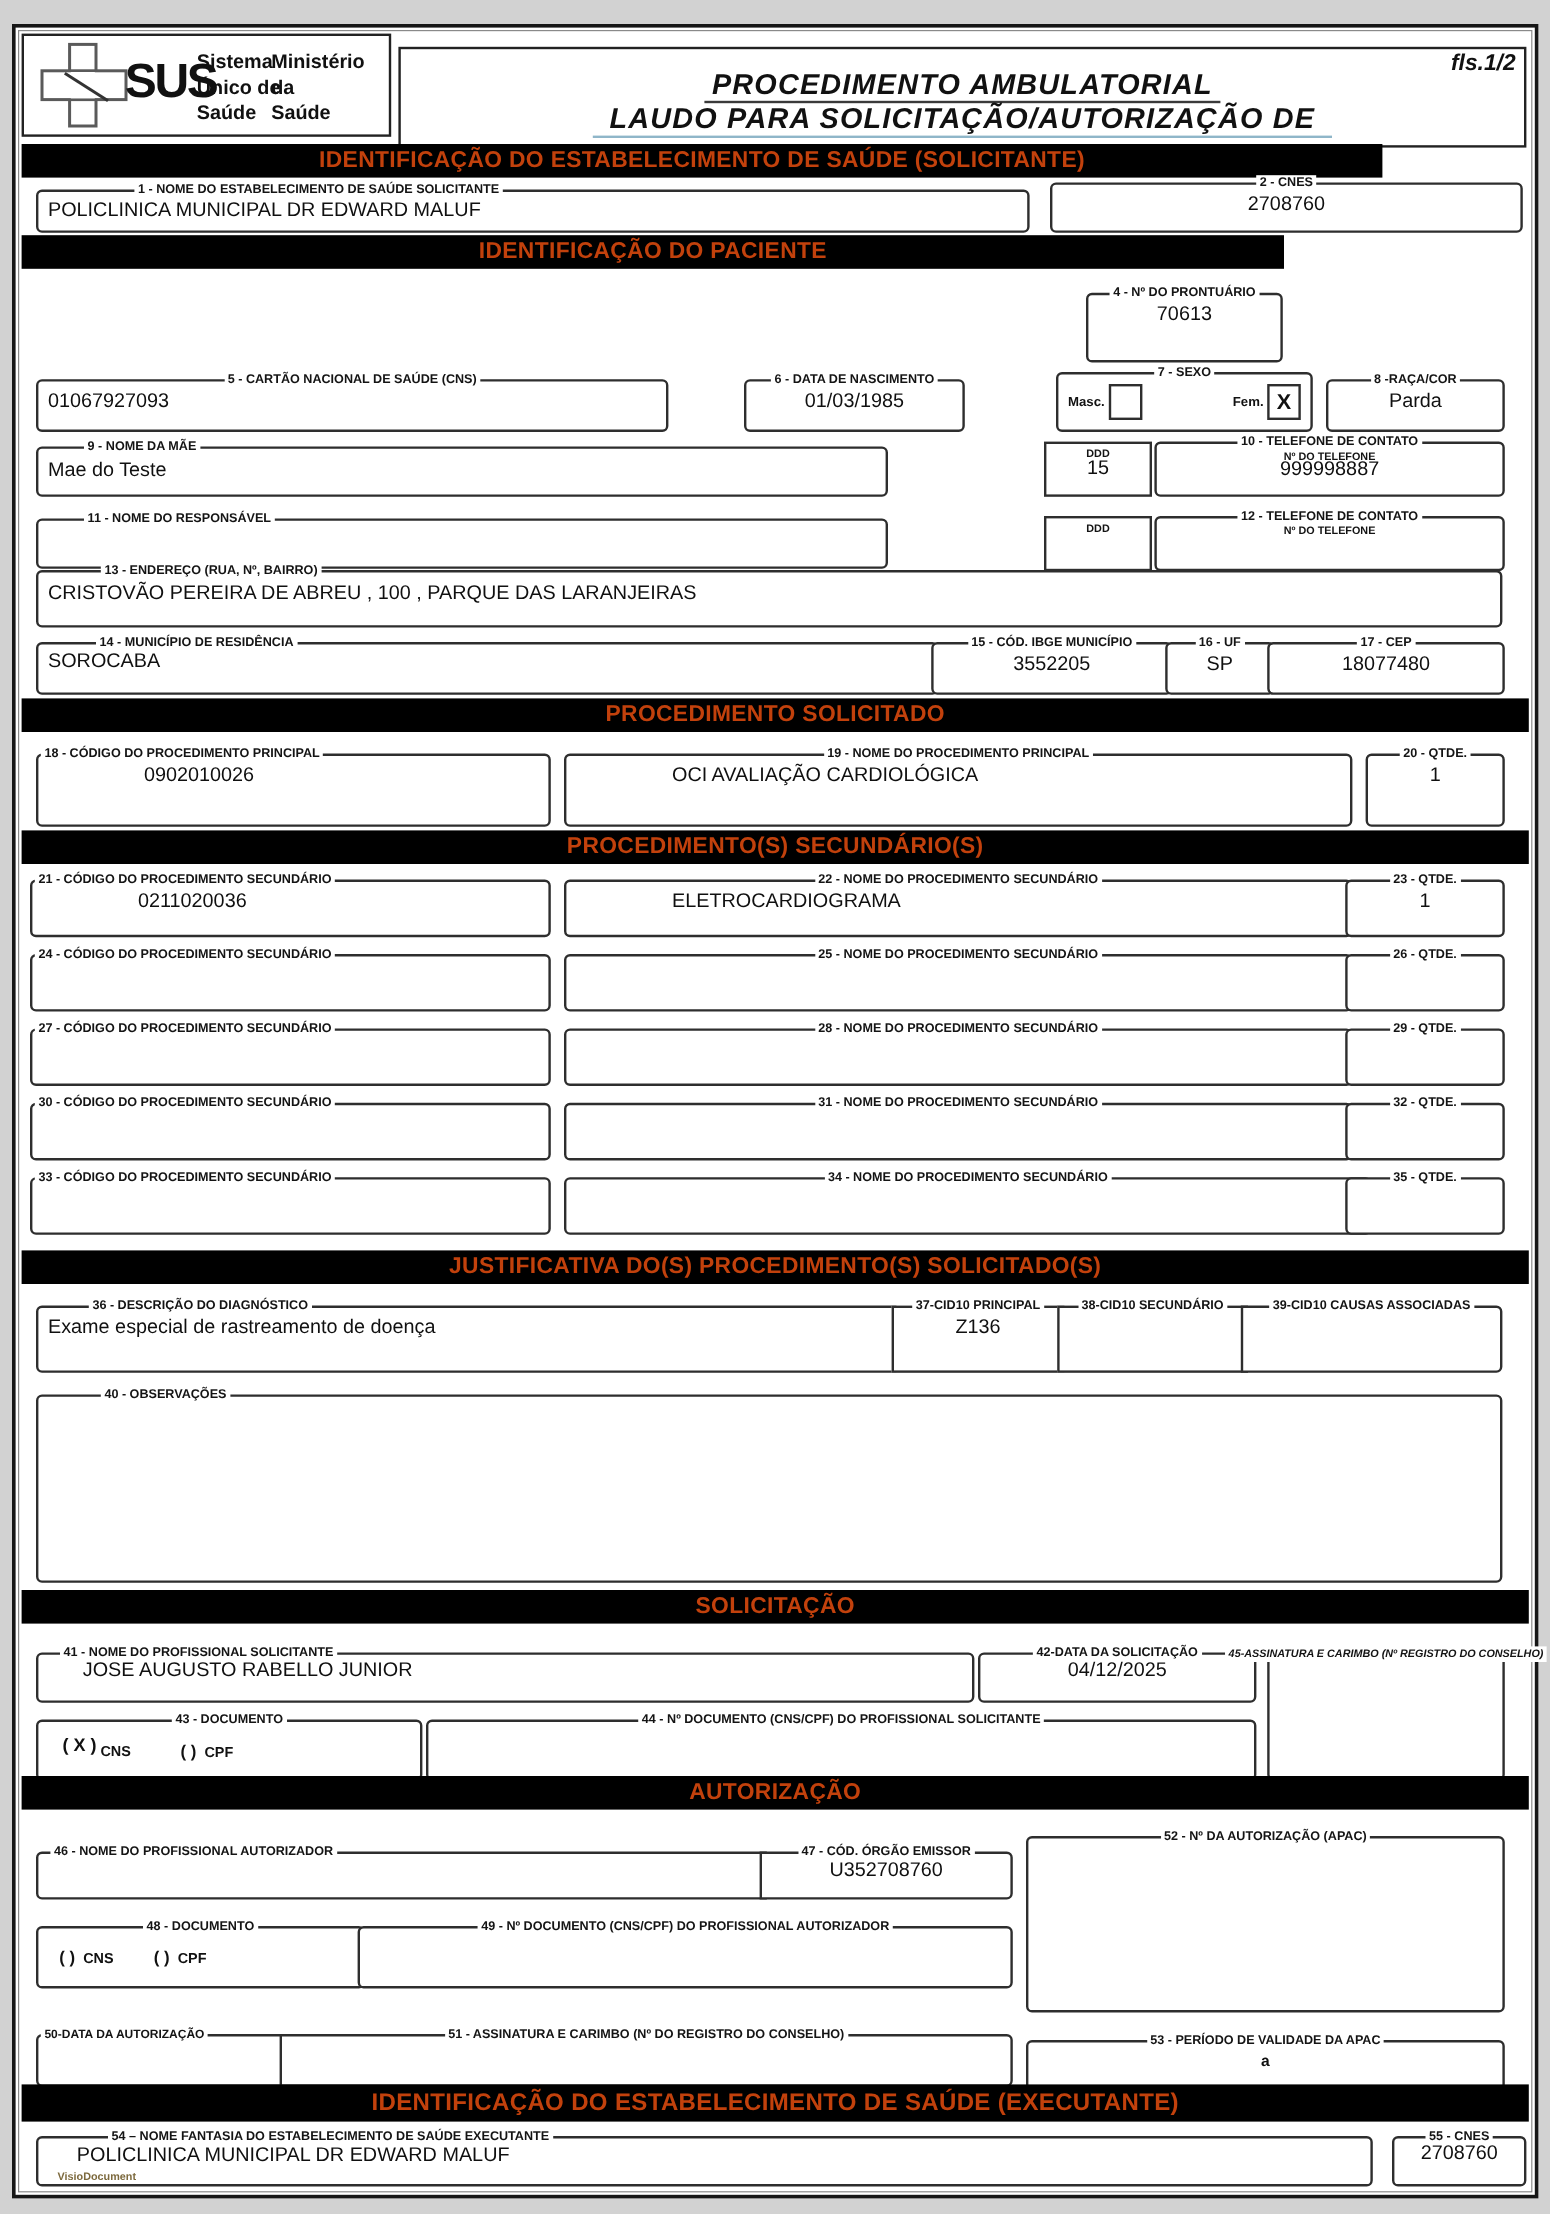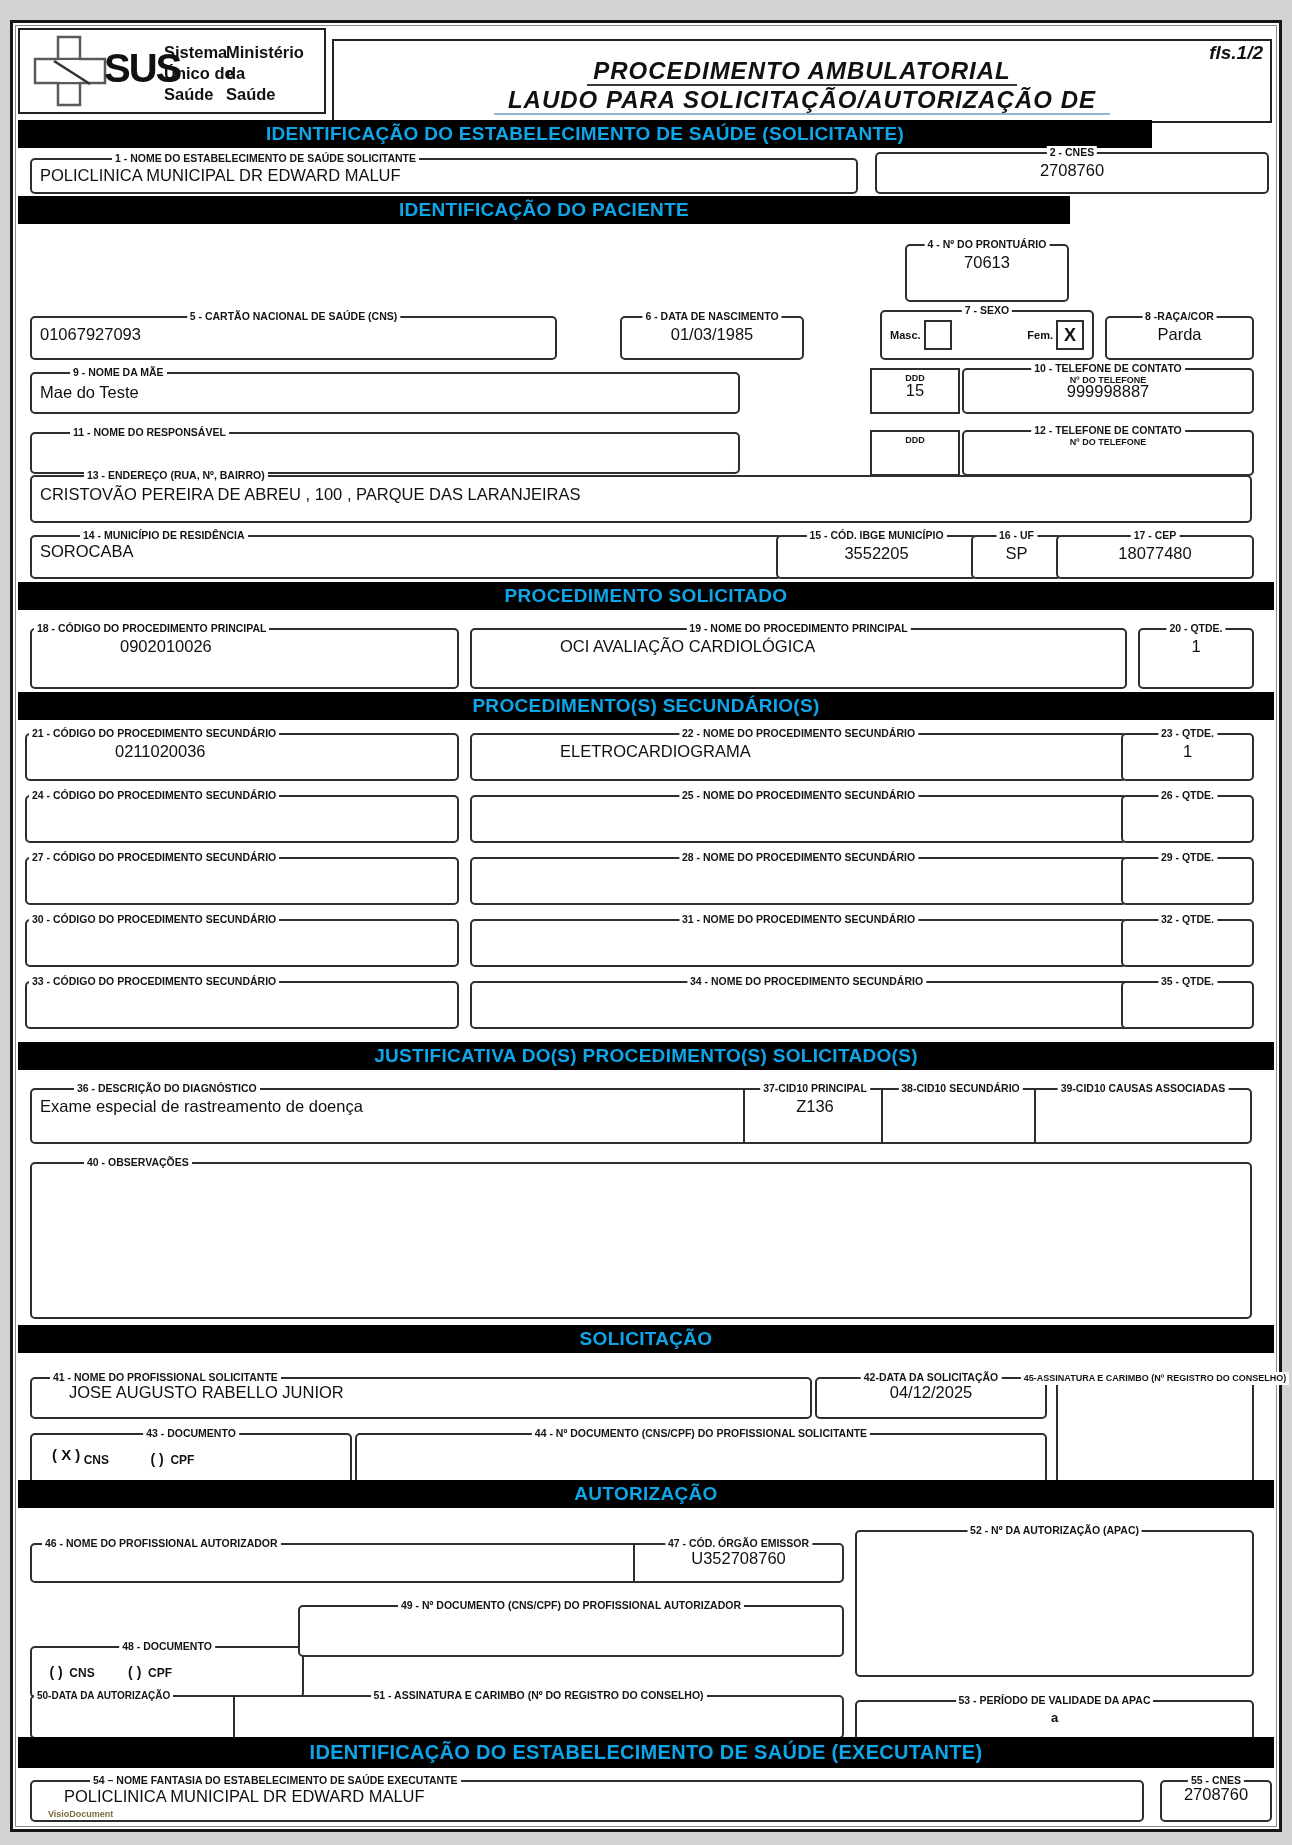--- a/index.html
+++ b/index.html
@@ -8,25 +8,25 @@
   .page{position:absolute;left:10px;top:20px;width:1266px;height:1806px;
         background:#fff;border:3px solid #161616;}
   .page-inner{position:absolute;inset:2px;border:1px solid #8a8a8a;pointer-events:none;}
   .abs{position:absolute;}
   .box{position:absolute;border:2px solid #2e2e2e;background:#fff;}
   .fs{position:absolute;border:2px solid #2e2e2e;border-radius:5px;background:#fff;}
   .lbl{position:absolute;top:-8px;left:40px;font-size:10.5px;font-weight:bold;line-height:13px;
        background:#fff;padding:0 3px;white-space:nowrap;color:#141414;}
   .lbl.c{left:50%;transform:translateX(-50%);}
   .lbl.e{left:2px;}
-  .lbl.sm{font-size:9px;top:-7px;}
+  .lbl.sm{font-size:9px;top:-7px;font-style:italic;}
   .val{font-size:16.5px;line-height:20px;padding:6px 8px 0 8px;white-space:nowrap;color:#101010;}
   .val.c{text-align:center;padding-left:0;padding-right:0;}
   .val.ind{padding-left:88px;}
-  .bar{position:absolute;background:#000;color:#0ea5e9;font-weight:bold;font-size:19px;
+  .bar{position:absolute;background:#000;color:#c2410c;font-weight:bold;font-size:19px;
        text-align:center;height:28px;line-height:28px;letter-spacing:.3px;}
   .tiny{font-size:9px;font-weight:bold;text-align:center;line-height:10px;padding-top:3px;color:#141414;}
   .sexo-row{display:flex;align-items:center;height:100%;padding:0 8px;}
   .cb-lab{font-size:11px;font-weight:bold;}
   .cb{display:inline-block;width:24px;height:26px;border:2px solid #2e2e2e;margin-left:3px;
       text-align:center;font-size:18px;font-weight:bold;line-height:26px;}
   .doc-row{display:flex;align-items:center;height:100%;padding:0 20px;gap:38px;
            font-size:12px;font-weight:bold;}
   .paren{display:inline-block;min-width:20px;text-align:center;font-size:14px;font-weight:bold;}
   .paren::before{content:"( ";}
@@ -309,21 +309,21 @@
   </div>
   <div class="fs" style="left:620px;top:1520px;width:207px;height:36px;border-radius:0 5px 5px 0;">
     <span class="lbl c">47 - CÓD. ÓRGÃO EMISSOR</span>
     <div class="val c" style="padding-top:3px;">U352708760</div>
   </div>
   <div class="fs" style="left:842px;top:1507px;width:395px;height:143px;">
     <span class="lbl c">52 - Nº DA AUTORIZAÇÃO (APAC)</span>
     <div class="val"></div>
   </div>
 
-  <div class="fs" style="left:17px;top:1582px;width:270px;height:48px;margin-top:41px;">
+  <div class="fs" style="left:17px;top:1582px;width:270px;height:48px;">
     <span class="lbl c">48 - DOCUMENTO</span>
     <div class="doc-row" style="gap:30px;padding:0 14px;">
       <span><span class="paren"></span> <span>CNS</span></span>
       <span><span class="paren"></span> <span>CPF</span></span>
     </div>
   </div>
   <div class="fs" style="left:285px;top:1582px;width:542px;height:48px;">
     <span class="lbl c">49 - Nº DOCUMENTO (CNS/CPF) DO PROFISSIONAL AUTORIZADOR</span>
     <div class="val"></div>
   </div>

